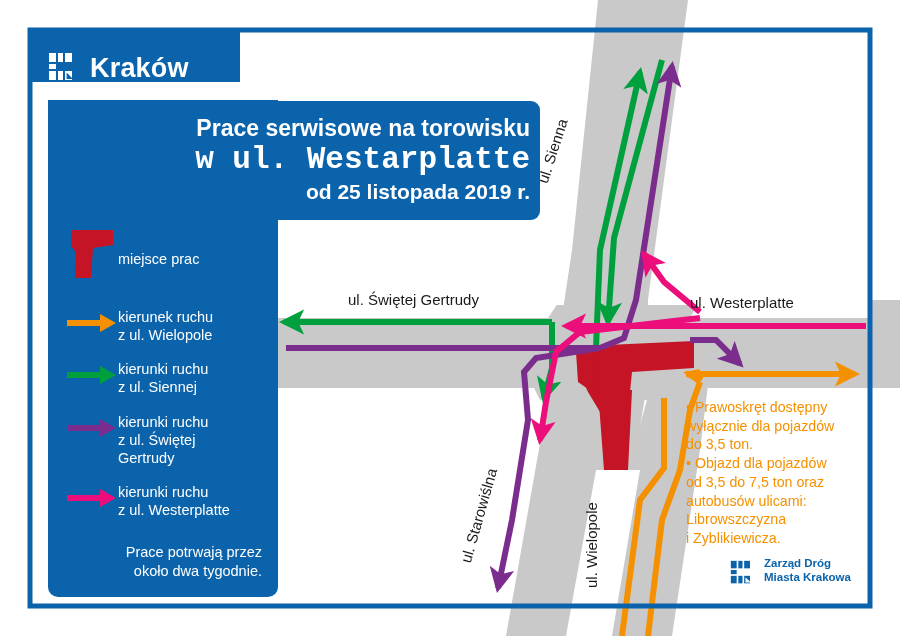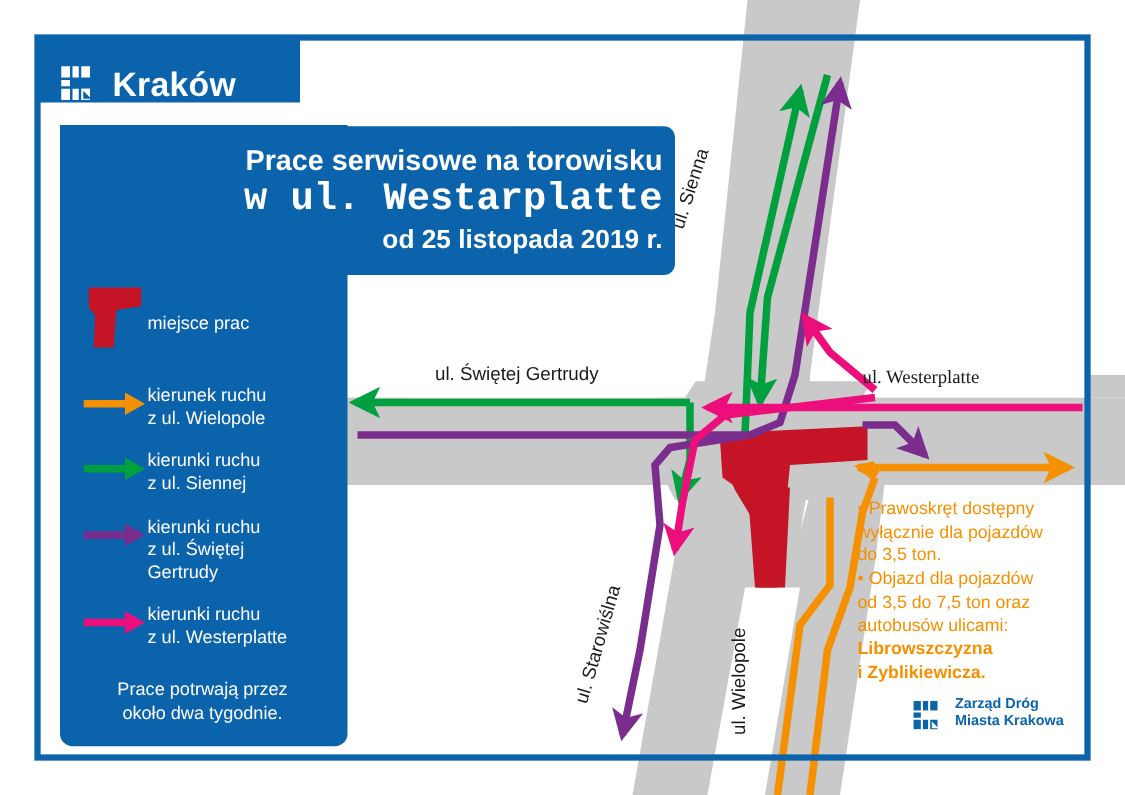--- a/index.html
+++ b/index.html
@@ -41,39 +41,39 @@
   .title-l2{font-size:31px;font-weight:bold;line-height:1.18;font-family:Liberation Mono, monospace;}
   .title-l3{font-size:21px;font-weight:bold;line-height:1.22;}
 
   .legend{padding:0 0 0 18px;color:#fff;}
   .legend-row{display:flex;align-items:flex-start;margin-bottom:14px;}
   .legend-sym{flex:0 0 52px;height:34px;display:flex;align-items:center;justify-content:flex-start;}
   .legend-sym.worksite{height:64px;}
   .legend-text{font-size:14.5px;line-height:1.25;padding-top:2px;}
   .legend-text.worksite-lbl{padding-top:22px;}
   .footnote{
-    color:#fff;font-size:14.5px;line-height:1.3;text-align:center;
+    color:#fff;font-size:14.5px;line-height:1.3;text-align:right;
     padding:10px 16px 0 0;margin-left:-4px;
   }
 
   
   .street{
     position:absolute;color:#1a1a1a;font-size:15px;white-space:nowrap;z-index:4;
   }
   .st-gertrudy{left:348px;top:291px;}
-  .st-westerplatte{left:690px;top:294px;font-family:Liberation Serif, serif;}
+  .st-westerplatte{left:690px;top:294px;}
   .st-sienna{left:534px;top:180px;transform:rotate(-72deg);transform-origin:left top;}
   .st-starowislna{left:457px;top:560px;transform:rotate(-74deg);transform-origin:left top;}
   .st-wielopole{left:583px;top:588px;transform:rotate(-90deg);transform-origin:left top;}
 
   .note-box{
     position:absolute;left:686px;top:398px;width:176px;z-index:5;
     color:#f59000;font-size:14.2px;line-height:1.32;
   }
-  .note-box .bold{font-weight:bold;}
+  .note-box .bold{font-weight:normal;}
 
   .zdmk{
     position:absolute;left:730px;top:556px;z-index:6;
     display:flex;align-items:flex-end;gap:9px;
   }
   .zdmk .logo{width:25px;height:25px;flex:0 0 25px;}
   .zdmk .txt{color:#0b63ab;font-size:11.5px;font-weight:bold;line-height:1.25;}
 </style>
 </head>
 <body>

